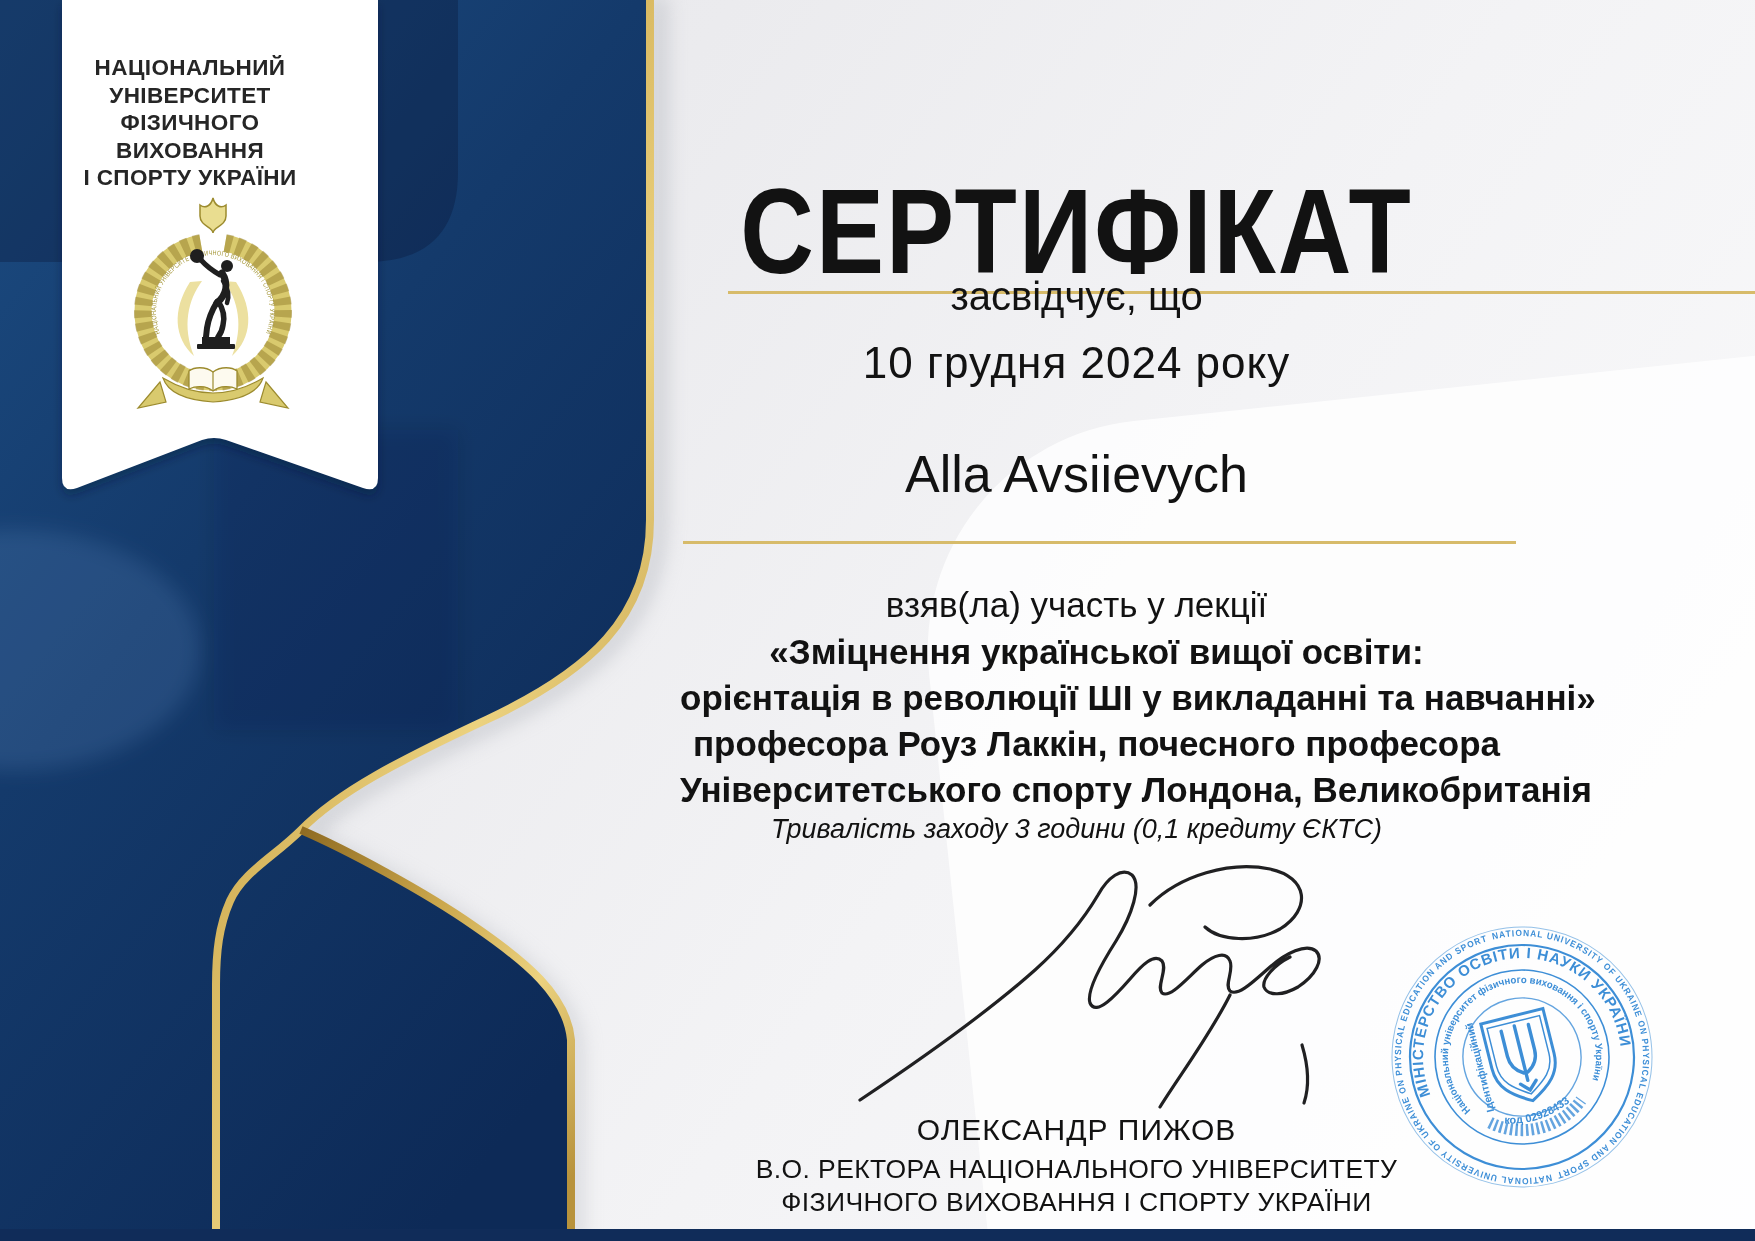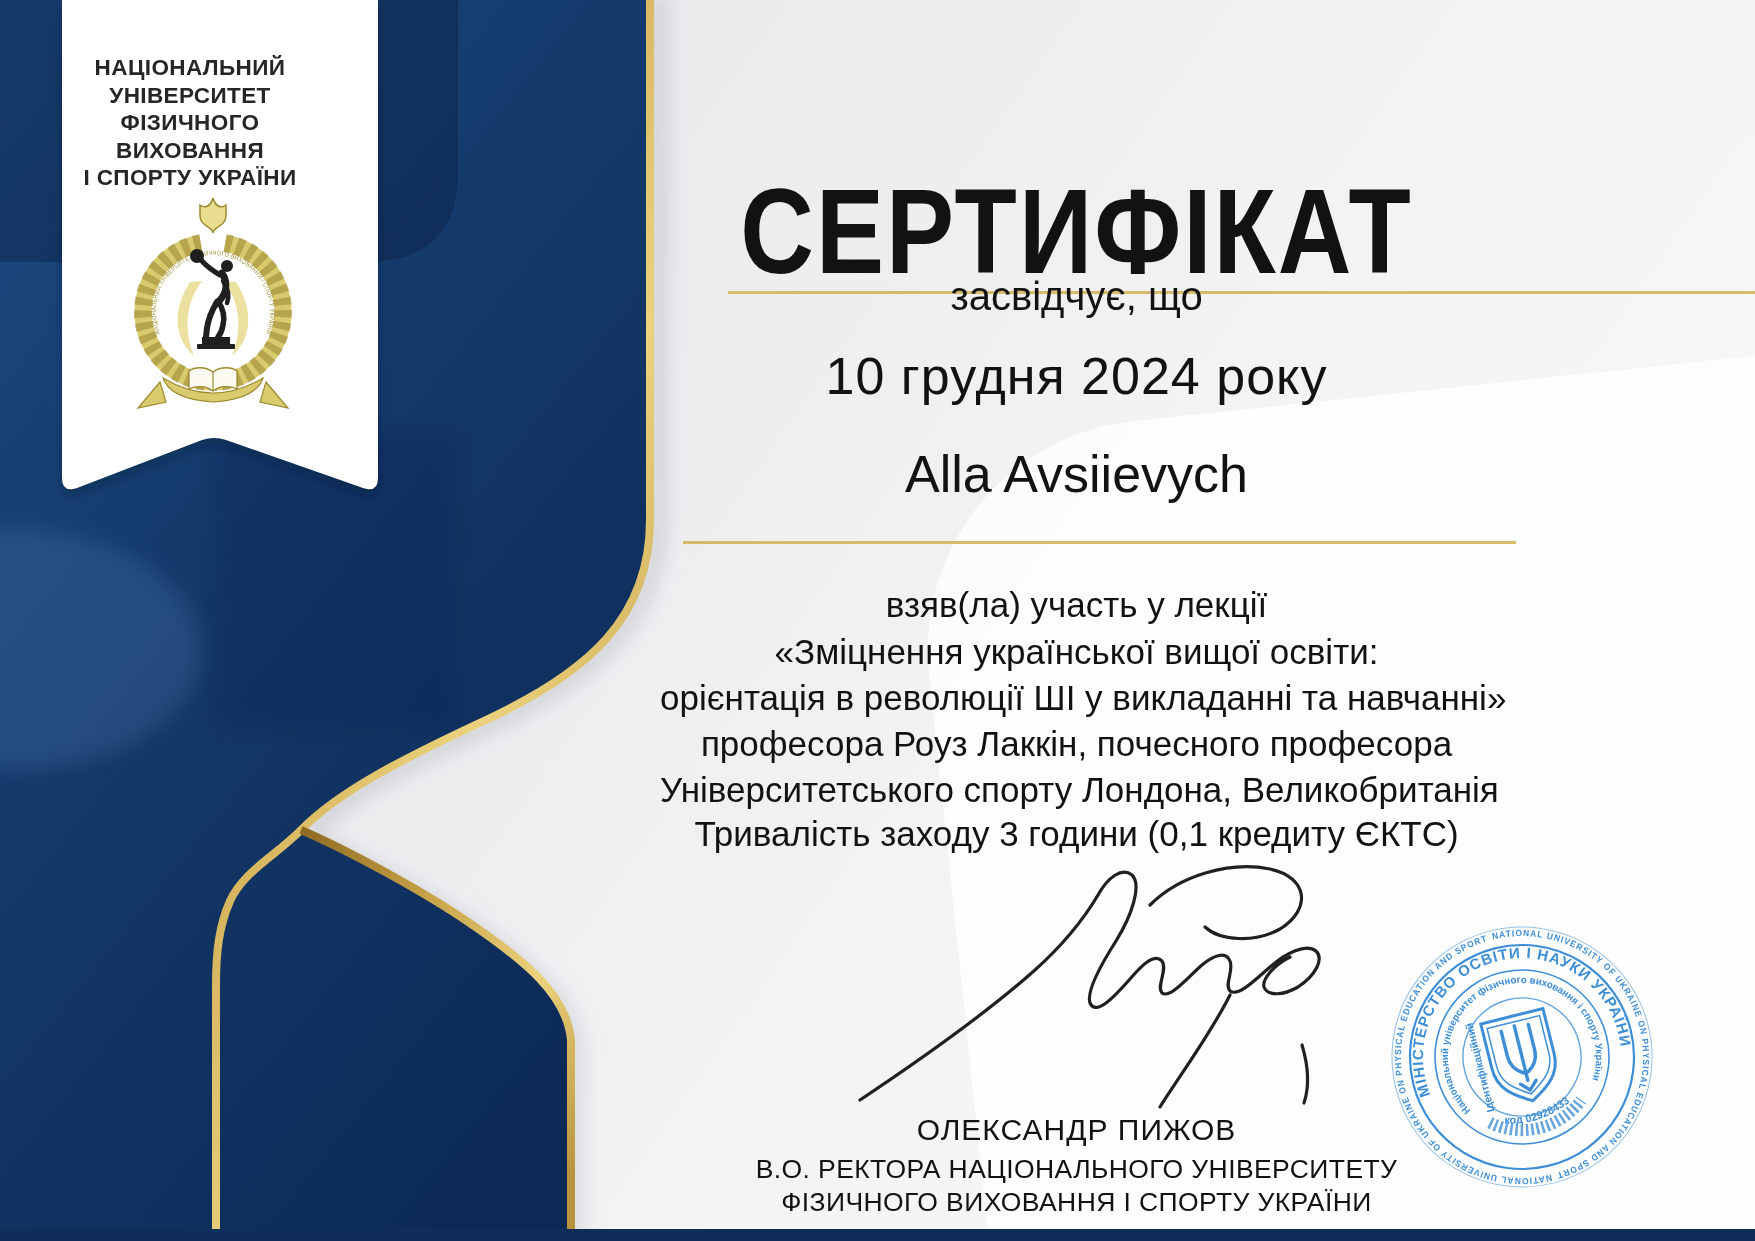--- a/index.html
+++ b/index.html
@@ -22,26 +22,26 @@
   svg.emblem{position:absolute;left:110px;top:196px;}
   
   .content{position:absolute;left:660px;top:0;width:833px;height:1241px;}
   .content>div{position:absolute;width:100%;text-align:center;white-space:nowrap;color:#121212;}
   .t-title{top:163px;font-size:102px;font-weight:bold;letter-spacing:2px;
     transform:scaleY(1.18);transform-origin:top center;color:#0d0d0d;}
   .t-sub{top:274px;font-size:40px;}
   .gold-line{position:absolute;height:3px;background:#d7bb6a;}
   .gl-left{top:291px;left:68px;width:188px;}
   .gl-right{top:291px;left:582px;width:186px;}
-  .t-date{top:346px;font-size:52px;letter-spacing:1px;color:#171717;}
+  .t-date{top:338px;font-size:44px;letter-spacing:1px;color:#171717;}
   .t-name{top:444px;font-size:52px;font-weight:normal;color:#0a0a0a;}
   .gl-name{top:541px;left:23px;width:789px;}
   .t-part{top:585px;font-size:35px;}
-  .t-lect{top:629px;font-size:35px;font-weight:normal;line-height:46px;}
-  .t-dur{top:814px;font-size:35px;color:#1a1a1a;}
+  .t-lect{top:629px;font-size:35px;font-weight:bold;line-height:46px;margin-left:20px;}
+  .t-dur{top:814px;font-size:27px;color:#1a1a1a;font-style:italic;}
   .t-signer{top:1113px;font-size:30px;font-weight:normal;letter-spacing:1px;color:#141414;}
   .t-signer-title{top:1153px;font-size:26.5px;line-height:32.5px;color:#333;letter-spacing:.4px;}
   svg.signature{position:absolute;left:850px;top:845px;}
   svg.stamp{position:absolute;left:1386px;top:921px;opacity:.93;}
 </style>
 </head>
 <body>
 
 <div class="page">
 

